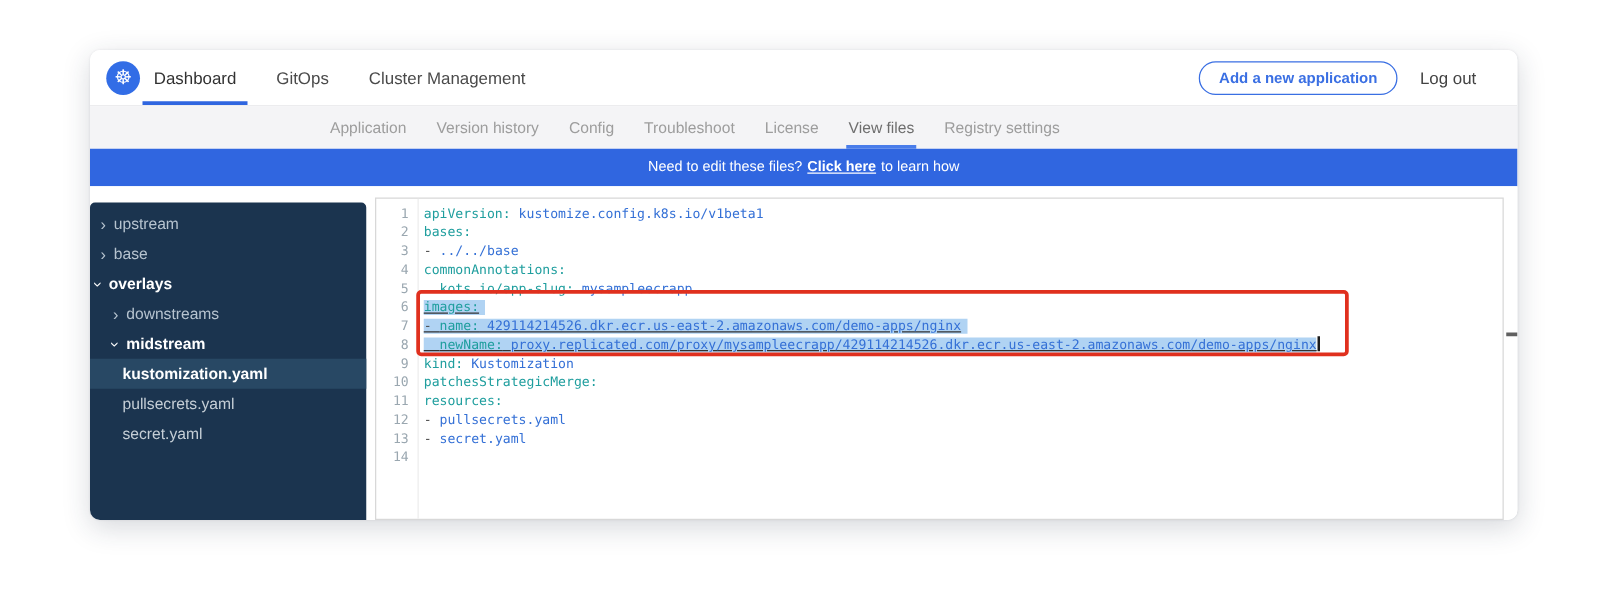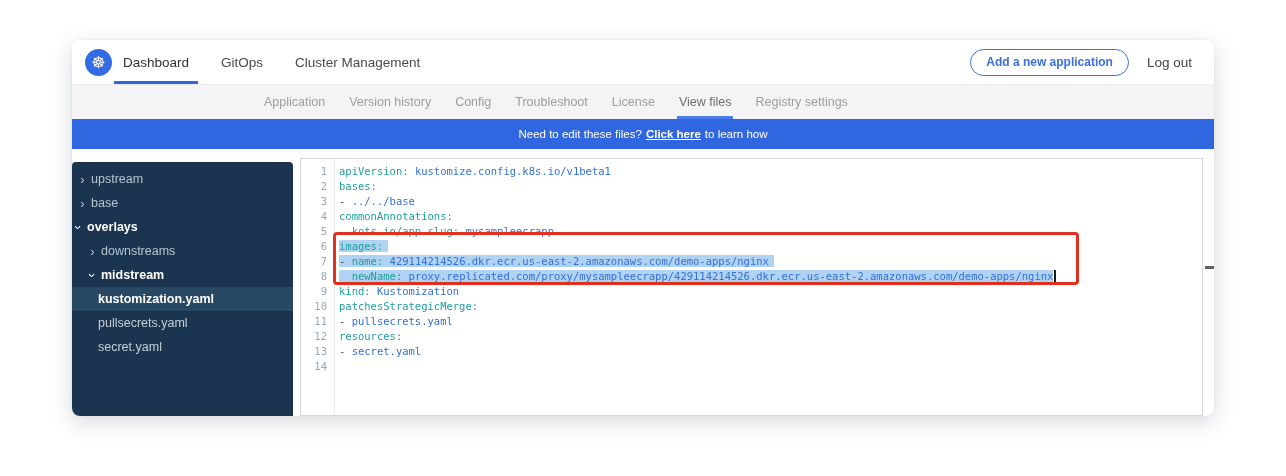--- a/index.html
+++ b/index.html
@@ -13,21 +13,21 @@
   .topnav { height:45px; display:flex; align-items:stretch; background:#fff;
             border-bottom:1px solid #ececee; }
   .logo { align-self:center; width:27px; height:27px; border-radius:50%;
           background:#326de6; color:#fff; display:flex; align-items:center;
           justify-content:center; font-size:16px; margin-left:13px; flex:0 0 auto; }
   .nav-item { display:flex; align-items:center; padding:3px 9px 0 9px; margin-left:14px;
               font-size:13.5px; color:#4a4a4a; cursor:pointer;
               border-bottom:3px solid transparent; white-space:nowrap; }
   .nav-item.first { margin-left:2px; }
   .nav-item.active { color:#313131; border-bottom-color:#3066e0; }
-  .nav-right { margin-left:auto; display:flex; align-items:center; gap:18px; padding-right:22px; }
+  .nav-right { margin-left:auto; display:flex; align-items:center; gap:18px; padding-right:33px; }
   .add-btn { height:27px; border:1px solid #3a6fe3; border-radius:14px; color:#3a6fe3;
              font-weight:bold; font-size:12px; padding:0 15px; background:#fff;
              display:flex; align-items:center; cursor:pointer; white-space:nowrap; }
   .logout { font-size:13.5px; color:#434343; cursor:pointer; white-space:nowrap; }
 
   
   .subnav { height:34px; background:#f4f4f6; display:flex; align-items:stretch;
             padding-left:190px; column-gap:44px;gap:20px; }
   .sub-tab { display:flex; align-items:center; padding:3px 2px 0 2px; font-size:12.5px;
              color:#9d9d9d; cursor:pointer; border-bottom:3px solid transparent; white-space:nowrap; }
@@ -58,21 +58,21 @@
             font-family:"DejaVu Sans Mono", monospace; font-size:10.5px; line-height:15px; }
   .gutter { width:34px; flex:0 0 34px; border-right:1px solid #ededed;
             padding:5px 7px 0 0; text-align:right; color:#9aa7b0; }
   .gutter div { height:15px; }
   .code { flex:1; padding:5px 0 0 4px; overflow:hidden; }
   .code-line { height:15px; white-space:pre; color:#333; }
   .tk-key  { color:#1f9e9e; }
   .tk-val  { color:#3470d6; }
   .tk-meta { color:#4d4d4d; }
   .tk-plain{ color:#333333; }
-  .sel-wrap { background:#b0d3f3; }
+  .sel-wrap { background:#b0d3f3;text-decoration:underline; }
   .sel-pad  { padding-right:5px; }
   .cursor { display:inline-block; width:2px; height:12px; background:#1a1a1a;
             vertical-align:-2px; margin-left:1px; }
 
   .red-box { position:absolute; left:261px; top:83px; width:746px; height:53px;
              border:3px solid #e0301e; border-radius:4px; pointer-events:none; z-index:6; }
   .scroll-thumb { position:absolute; left:1133px; top:117px; width:9px; height:3px;
                   background:#606060; cursor:pointer; }
 </style>
 </head>
@@ -163,22 +163,22 @@
           <div class="code-line"><span class="tk-key">apiVersion:</span><span class="tk-plain"> </span><span class="tk-val">kustomize.config.k8s.io/v1beta1</span></div>
           <div class="code-line"><span class="tk-key">bases:</span></div>
           <div class="code-line"><span class="tk-meta">- </span><span class="tk-val">../../base</span></div>
           <div class="code-line"><span class="tk-key">commonAnnotations:</span></div>
           <div class="code-line"><span class="tk-plain">  </span><span class="tk-key">kots.io/app-slug:</span><span class="tk-plain"> </span><span class="tk-val">mysampleecrapp</span></div>
           <div class="code-line"><span class="sel-wrap sel-pad"><span class="tk-key">images:</span></span></div>
           <div class="code-line"><span class="sel-wrap sel-pad"><span class="tk-meta">- </span><span class="tk-key">name:</span><span class="tk-plain"> </span><span class="tk-val">429114214526.dkr.ecr.us-east-2.amazonaws.com/demo-apps/nginx</span></span></div>
           <div class="code-line"><span class="sel-wrap"><span class="tk-plain">  </span><span class="tk-key">newName:</span><span class="tk-plain"> </span><span class="tk-val">proxy.replicated.com/proxy/mysampleecrapp/429114214526.dkr.ecr.us-east-2.amazonaws.com/demo-apps/nginx</span></span><span class="cursor"></span></div>
           <div class="code-line"><span class="tk-key">kind:</span><span class="tk-plain"> </span><span class="tk-val">Kustomization</span></div>
           <div class="code-line"><span class="tk-key">patchesStrategicMerge:</span></div>
+          <div class="code-line"><span class="tk-key">resources:</span></div>
           <div class="code-line"><span class="tk-meta">- </span><span class="tk-val">pullsecrets.yaml</span></div>
-          <div class="code-line"><span class="tk-key">resources:</span></div>
           <div class="code-line"><span class="tk-meta">- </span><span class="tk-val">secret.yaml</span></div>
           <div class="code-line"></div>
         </div>
     </div>
 
     <div class="red-box"></div>
     <div class="scroll-thumb"></div>
   </div>
 
 </div>

